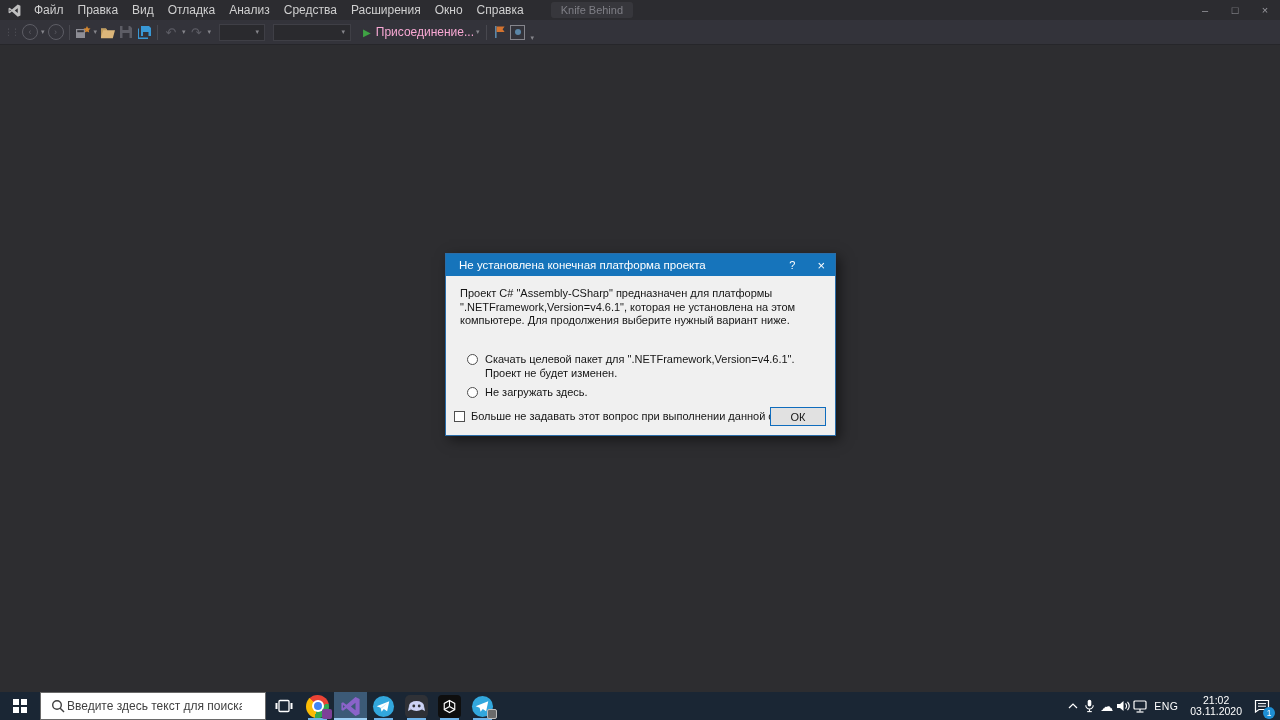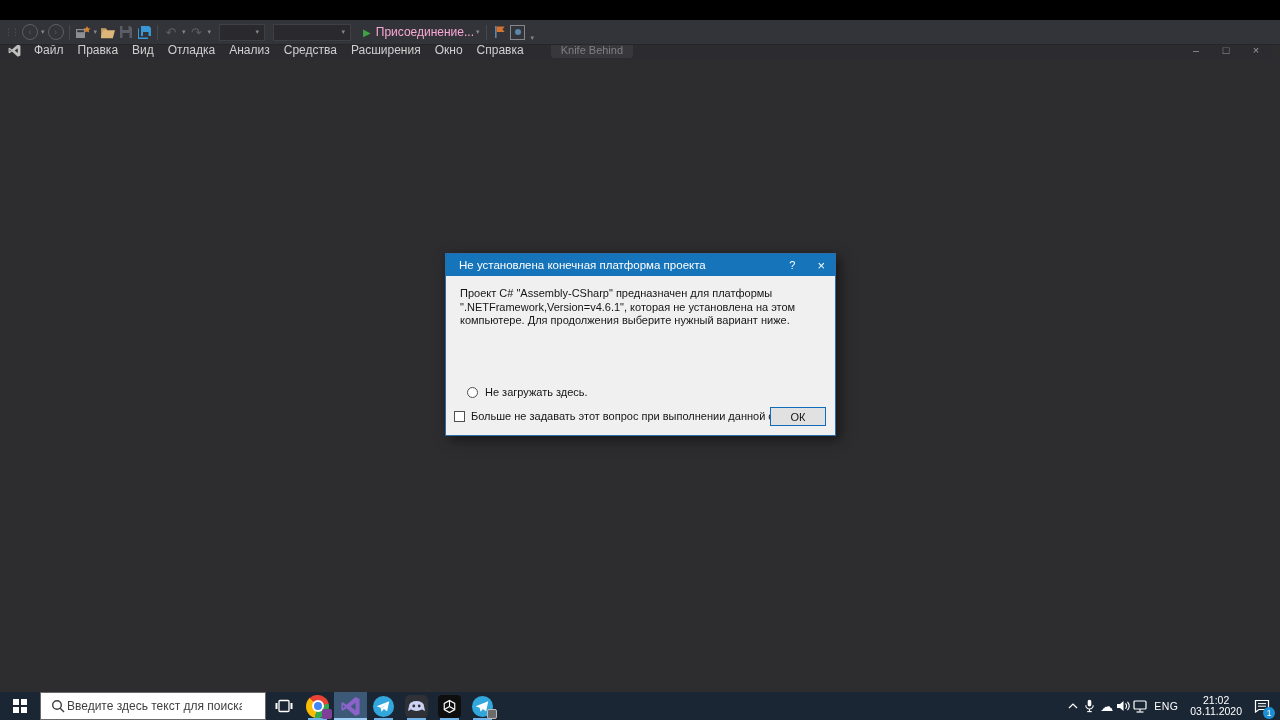--- a/index.html
+++ b/index.html
@@ -1,21 +1,21 @@
 <!DOCTYPE html>
 <html><head>
 <meta charset="utf-8">
 <style>
   html,body{margin:0;padding:0;background:#000;}
   .screen{position:relative;width:1280px;height:720px;overflow:hidden;
           font-family:"Liberation Sans",sans-serif;-webkit-font-smoothing:antialiased;}
 
   
-  .menubar{position:absolute;top:0;left:0;right:9px;height:20px;background:#2c2c30;
-           display:flex;align-items:center;color:#cfcfcf;font-size:12px;z-index:2;margin-top:40px;}
+  .menubar{position:absolute;top:0;left:0;right:0;height:20px;background:#2c2c30;
+           display:flex;align-items:center;color:#cfcfcf;font-size:12px;z-index:2;}
   .vs-logo{margin:0 5px 0 7px;display:flex;align-items:center;}
   .menu-item{padding:1px 7px;cursor:default;}
   .win-title{margin-left:20px;color:#7f7f86;background:#37373c;border-radius:3px;
              padding:2px 10px;font-size:11px;}
   .win-controls{margin-left:auto;display:flex;align-items:center;height:100%;}
   .win-btn{width:30px;height:100%;display:flex;align-items:center;justify-content:center;
            color:#9a9aa0;font-size:11px;}
 
   
   .commandbar{position:absolute;top:20px;left:0;right:0;height:24px;background:#33333a;
@@ -220,20 +220,24 @@
 
   <div class="dialog">
     <div class="dialog-titlebar">
       <span class="dlg-title">Не установлена конечная платформа проекта</span>
       <span class="dlg-help">?</span>
       <span class="dlg-close">×</span>
     </div>
     <div class="dialog-body">
       <div class="dlg-msg">Проект C# "Assembly-CSharp" предназначен для платформы ".NETFramework,Version=v4.6.1", которая не установлена на этом компьютере.  Для продолжения выберите нужный вариант ниже.</div>
 
+      <div class="opt opt2">
+        <span class="radio"></span>
+        <span class="opt-label">Скачать целевой пакет для ".NETFramework,Version=v4.6.1". Проект не будет изменен.</span>
+      </div>
       <div class="opt opt3">
         <span class="radio"></span>
         <span class="opt-label">Не загружать здесь.</span>
       </div>
 
       <div class="chkrow">
         <span class="checkbox"></span>
         <span>Больше не задавать этот вопрос при выполнении данной операции</span>
       </div>
       <div class="ok-btn">ОК</div>

